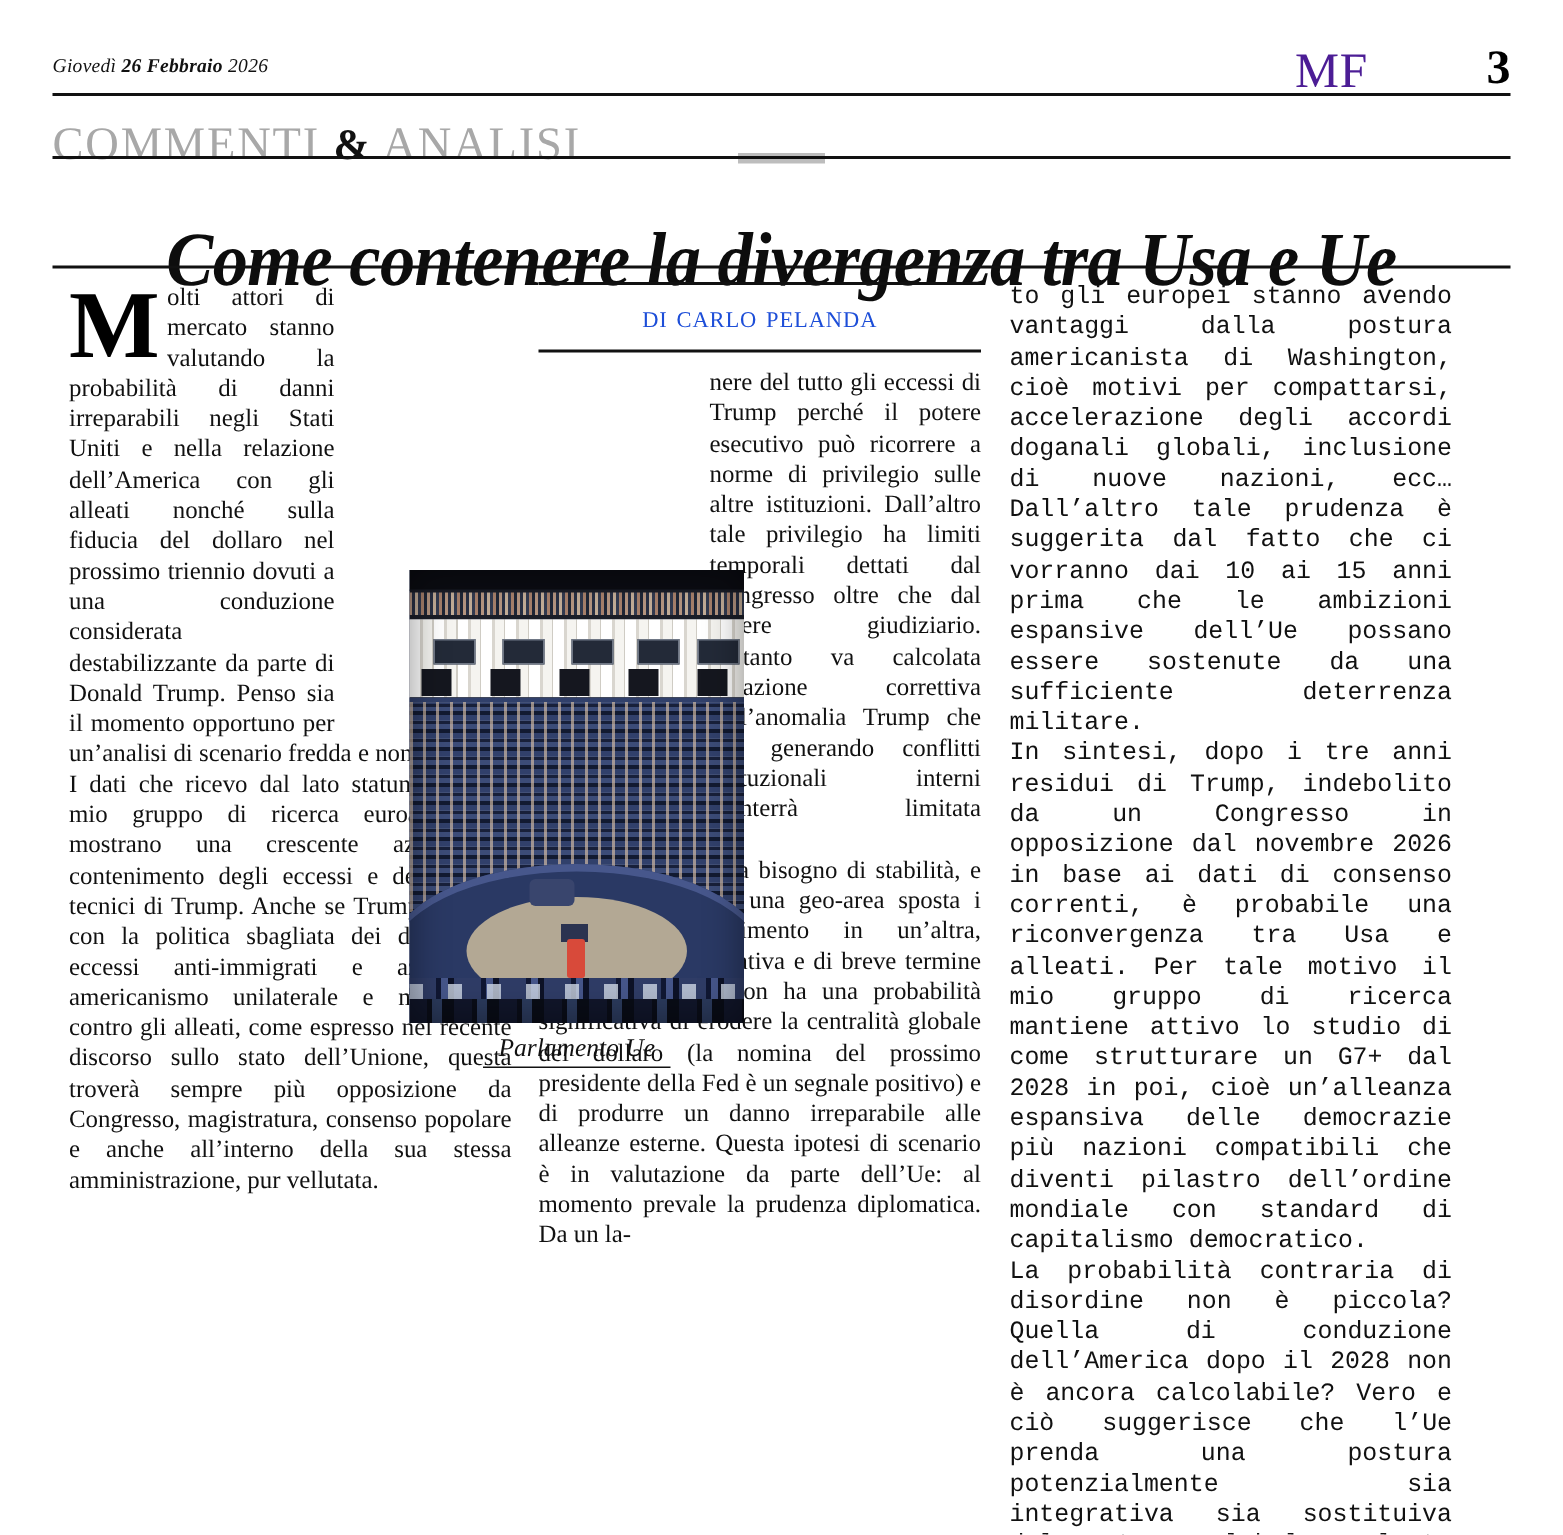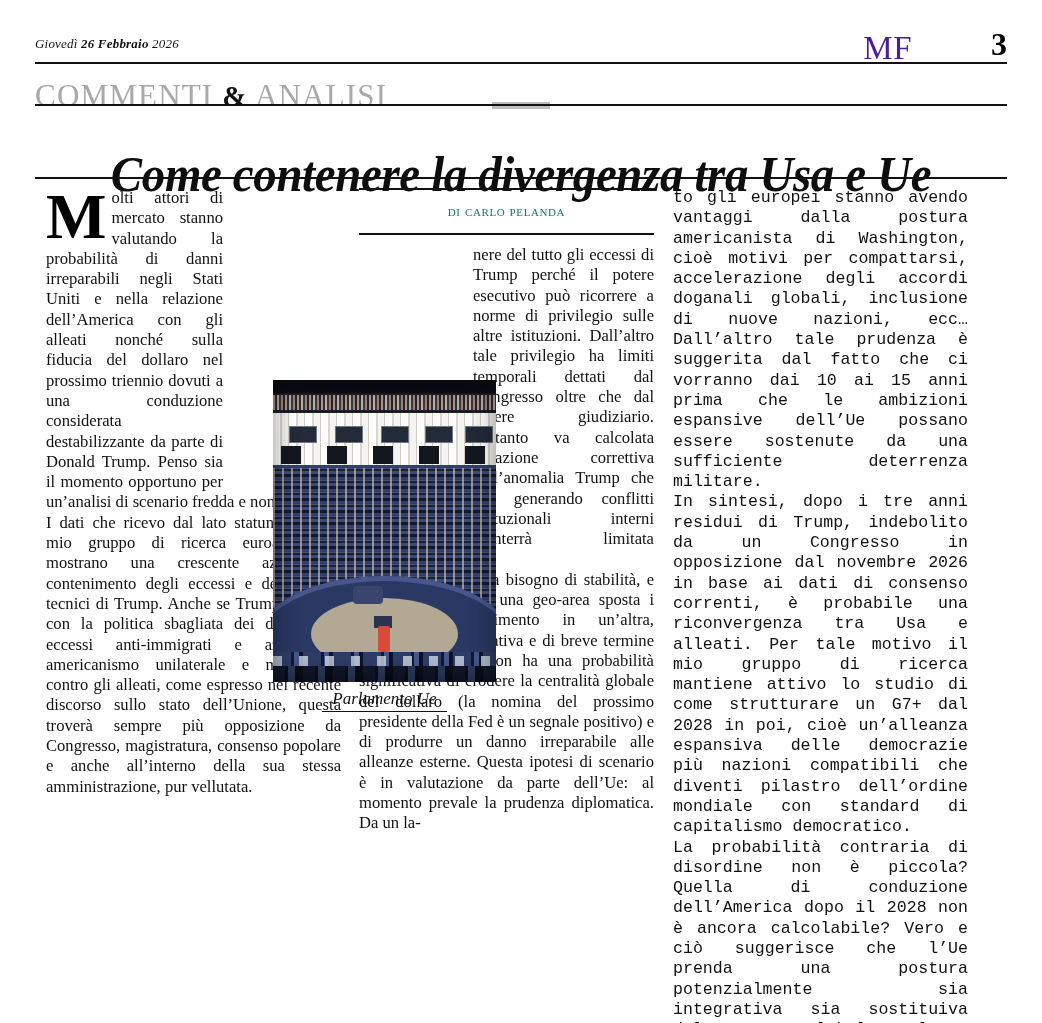--- a/index.html
+++ b/index.html
@@ -179,25 +179,25 @@
     width: 295px;
     height: 47px;
     box-sizing: border-box;
     border-top: 2.4px solid #111;
     border-bottom: 2.4px solid #111;
     display: flex;
     align-items: center;
     justify-content: center;
   }
   .byline-text {
-    font-size: 15px;
+    font-size: 21px;
     letter-spacing: 0.6px;
     font-variant: small-caps;
     text-transform: lowercase;
-    color: #0f766e;
+    color: #1d4ed8;
     white-space: nowrap;
   }
 
   
   .figure {
     position: absolute;
     left: 187px;
     top: 176px;
     width: 223px;
   }

